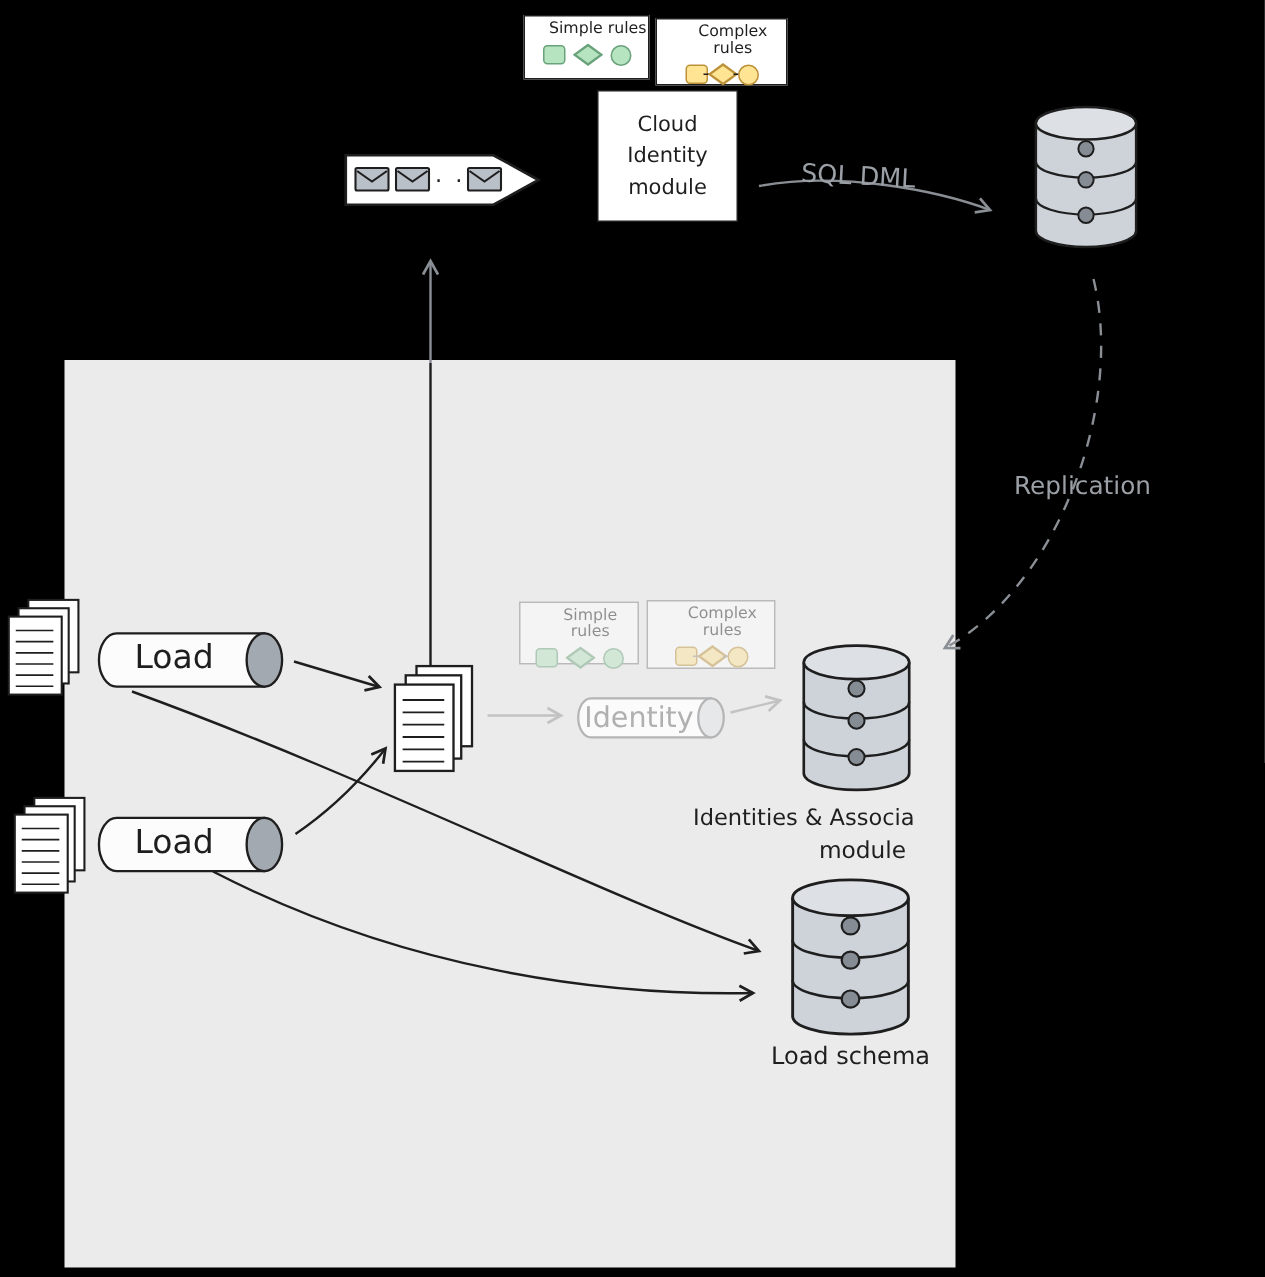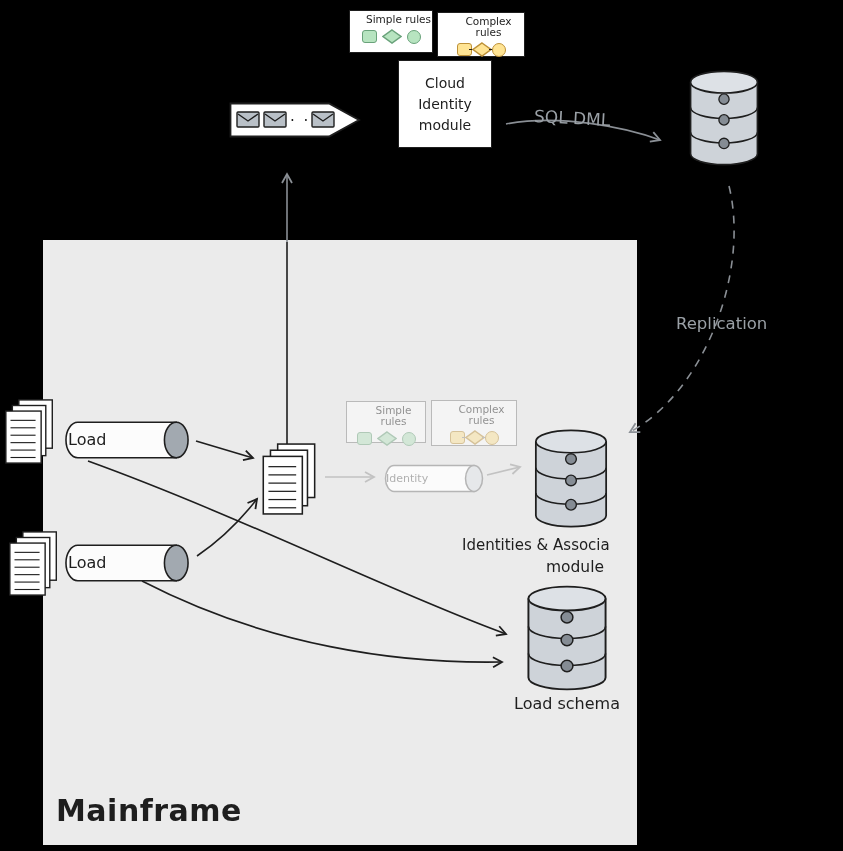--- a/index.html
+++ b/index.html
@@ -26,23 +26,23 @@
   .yellow{background:var(--yellow_fill);border:1.5px solid var(--yellow_stroke);}
   .dg{fill:var(--green_fill);stroke:var(--green_stroke);stroke-width:1.5;}
   .dy{fill:var(--yellow_fill);stroke:var(--yellow_stroke);stroke-width:1.5;}
   .conn{width:6px;height:0;border-top:1.6px solid var(--ink);margin:0 -3px;}
   .faded{opacity:.45;border-color:#808080;}
   .faded .conn{border-color:#8f8f8f;}
   .cloud-module{display:flex;align-items:center;justify-content:center;text-align:center;
                 font-size:14px;line-height:1.5;}
   .gray-text{color:var(--gray_label);}
   .pipe-label{position:absolute;left:4px;right:28px;top:50%;transform:translateY(-54%);
-              font-size:16px;}
+              text-align:center;font-size:22px;}
   .identity-label{position:absolute;left:2px;right:18px;top:50%;transform:translateY(-52%);
-                  text-align:left;font-size:11px;color:#b0b0b0;}
+                  text-align:center;font-size:19px;color:#b0b0b0;}
   .db-body{fill:var(--db_fill);stroke:var(--ink);stroke-width:1.8;}
   .db-topellipse{fill:var(--db_top);stroke:var(--ink);stroke-width:1.8;}
   .db-line{fill:none;stroke:var(--ink);stroke-width:1.6;}
   .db-dot{r:5.5px;fill:var(--db_dot);stroke:var(--ink);stroke-width:1.4;}
   .sheet{fill:#fff;stroke:var(--ink);stroke-width:1.5;}
   .docline{stroke:var(--ink);stroke-width:1.2;}
   .pipe-body{fill:#fcfcfc;stroke:var(--ink);stroke-width:1.6;}
   .pipe-capfill{fill:var(--pipe_cap);stroke:var(--ink);stroke-width:1.6;}
   .fpipe-body{fill:#fbfbfb;stroke:#b5b5b5;stroke-width:1.5;}
   .fpipe-cap{fill:#e6e8ea;stroke:#b5b5b5;stroke-width:1.5;}
@@ -247,15 +247,14 @@
     <path class="db-body" d="M6,15 L6,91 A36,11.5 0 0 0 78,91 L78,15"></path>
     <ellipse class="db-topellipse" cx="42" cy="15" rx="36" ry="11.5"></ellipse>
     <path class="db-line" d="M6,42 A36,11.5 0 0 0 78,42"></path>
     <path class="db-line" d="M6,68 A36,11.5 0 0 0 78,68"></path>
     <circle class="db-dot" cx="42" cy="33"></circle>
       <circle class="db-dot" cx="42" cy="55"></circle>
       <circle class="db-dot" cx="42" cy="80"></circle>
   </svg>
   <div class="t-label" style="left:467px;top:694px;width:200px;text-align:center;font-size:16px;">Load schema</div>
 
-  <div class="t-label" style="left:56px;top:793px;font-size:30px;font-weight:700;letter-spacing:0.5px;">Mainframe</div>
 
 </div>
 
 </body></html>

